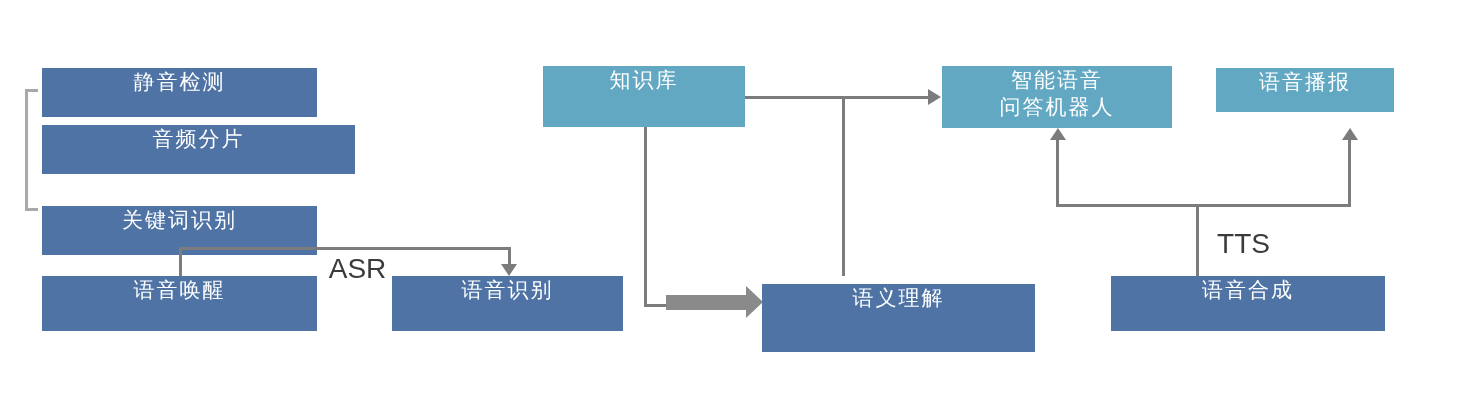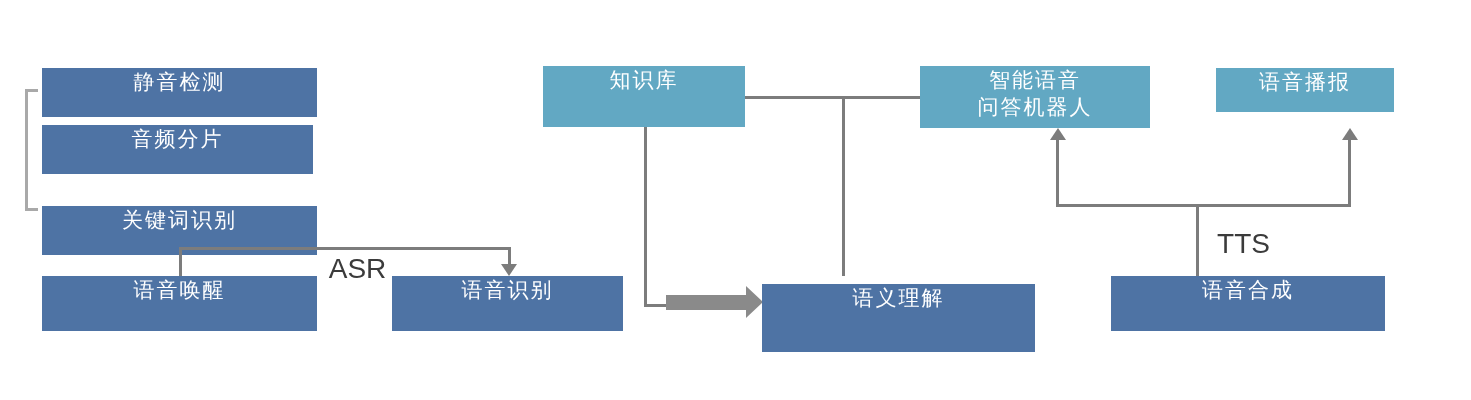--- a/index.html
+++ b/index.html
@@ -47,21 +47,21 @@
 
 <div class="canvas">
 
   <div class="bracket-line" style="left:25px; top:89px; width:3px; height:122px;"></div>
   <div class="bracket-line" style="left:25px; top:89px; width:13px; height:3px;"></div>
   <div class="bracket-line" style="left:25px; top:208px; width:13px; height:3px;"></div>
 
   <div class="box box-dark" style="left:42px; top:68px; width:275px; height:49px;">
     <span>静音检测</span>
   </div>
-  <div class="box box-dark" style="left:42px; top:125px; width:271px; height:49px;">
+  <div class="box box-dark" style="left:42px; top:125px; width:313px; height:49px;">
     <span>音频分片</span>
   </div>
   <div class="box box-dark" style="left:42px; top:182px; width:275px; height:49px;margin-top:24px;">
     <span>关键词识别</span>
   </div>
 
   <div class="box box-dark" style="left:392px; top:276px; width:231px; height:55px;">
     <span>语音识别</span>
   </div>
   <div class="box box-dark" style="left:42px; top:276px; width:275px; height:55px;">
@@ -85,21 +85,21 @@
 
   <div class="line" style="left:644px; top:127px; width:3px; height:180px;"></div>
   <div class="line" style="left:644px; top:304px; width:24px; height:3px;"></div>
   <div class="thick-body" style="left:666px; top:295px; width:80px; height:15px;"></div>
   <div class="tri tri-thick-right" style="left:746px; top:286px;"></div>
 
   <div class="box box-dark" style="left:762px; top:284px; width:273px; height:68px;">
     <span>语义理解</span>
   </div>
 
-  <div class="box box-light" style="left:920px; top:66px; width:230px; height:62px;">
+  <div class="box box-light" style="left:942px; top:66px; width:230px; height:62px;">
     <span>智能语音</span>
     <span>问答机器人</span>
   </div>
 
   <div class="box box-light" style="left:1216px; top:68px; width:178px; height:44px;">
     <span>语音播报</span>
   </div>
 
   <div class="box box-dark" style="left:1111px; top:276px; width:274px; height:55px;">
     <span>语音合成</span>

